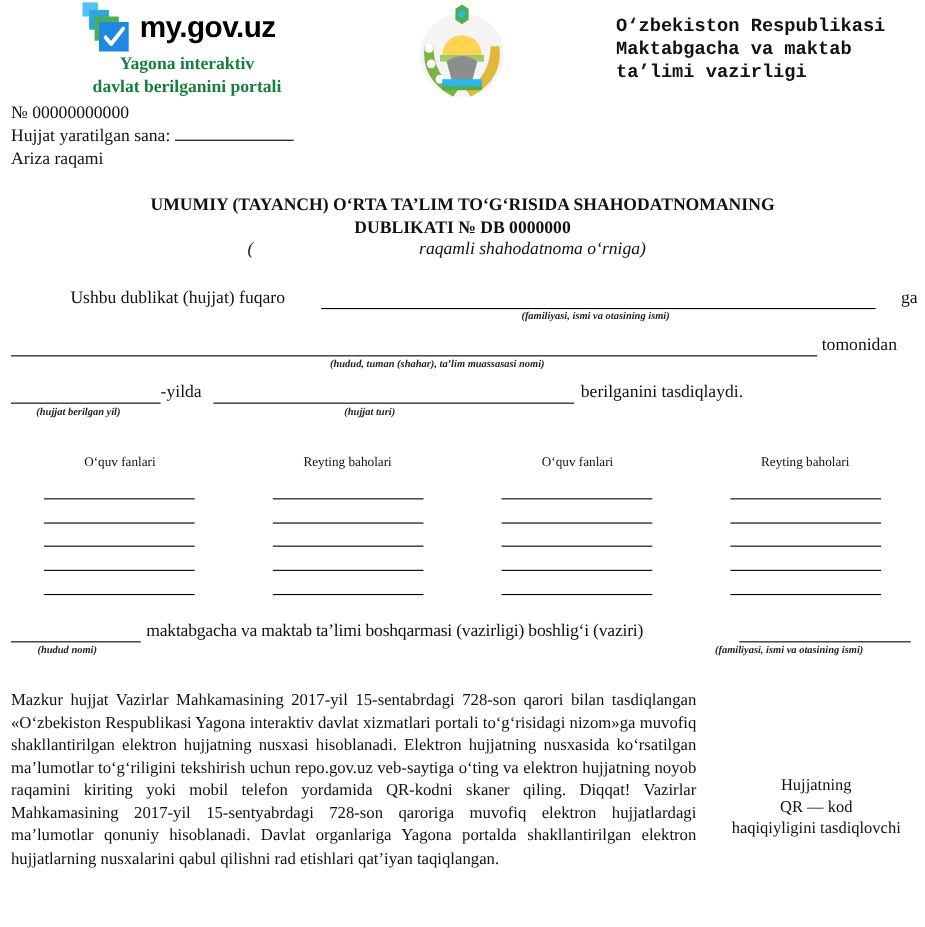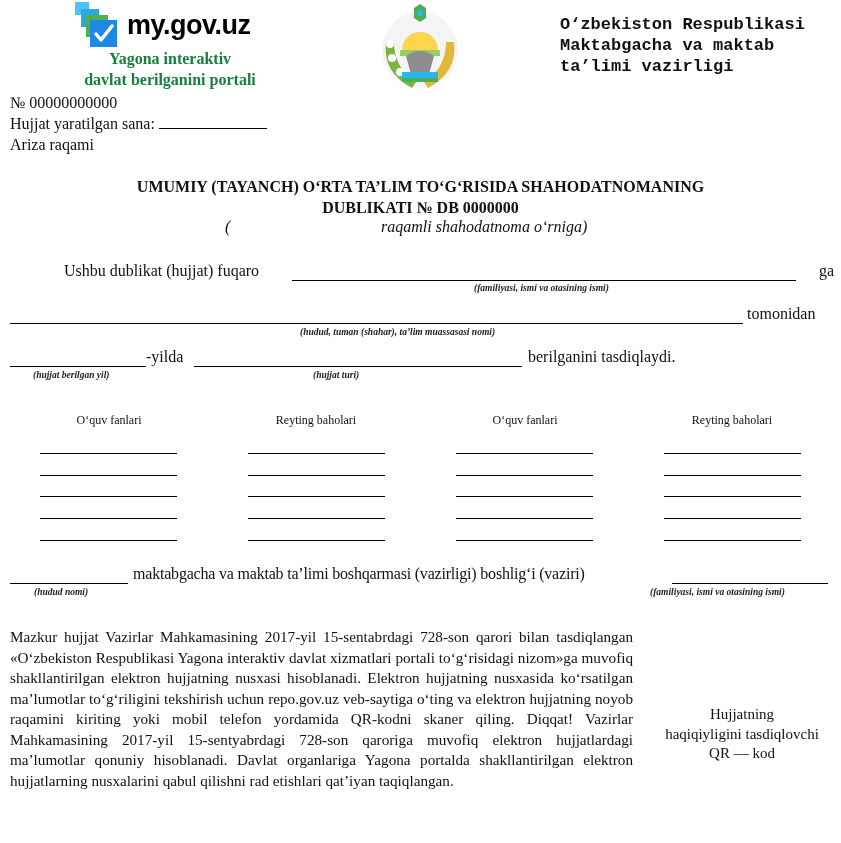--- a/index.html
+++ b/index.html
@@ -134,15 +134,15 @@
 <div class="line" style="left:10px;top:583px;width:118px;"></div>
 <span class="t16" style="left:133px;top:565px;letter-spacing:-0.2px;">maktabgacha va maktab ta’limi boshqarmasi (vazirligi) boshlig‘i (vaziri)</span>
 <div class="line" style="left:672px;top:583px;width:156px;"></div>
 <span class="hint" style="left:34px;top:587px;">(hudud nomi)</span>
 <span class="hint" style="left:650px;top:587px;">(familiyasi, ismi va otasining ismi)</span>
 
 <div class="abs note">Mazkur hujjat Vazirlar Mahkamasining 2017-yil 15-sentabrdagi 728-son qarori bilan tasdiqlangan «O‘zbekiston Respublikasi Yagona interaktiv davlat xizmatlari portali to‘g‘risidagi nizom»ga muvofiq shakllantirilgan elektron hujjatning nusxasi hisoblanadi. Elektron hujjatning nusxasida ko‘rsatilgan ma’lumotlar to‘g‘riligini tekshirish uchun repo.gov.uz veb-saytiga o‘ting va elektron hujjatning noyob raqamini kiriting yoki mobil telefon yordamida QR-kodni skaner qiling. Diqqat! Vazirlar Mahkamasining 2017-yil 15-sentyabrdagi 728-son qaroriga muvofiq elektron hujjatlardagi ma’lumotlar qonuniy hisoblanadi. Davlat organlariga Yagona portalda shakllantirilgan elektron hujjatlarning nusxalarini qabul qilishni rad etishlari qat’iyan taqiqlangan.</div>
 
 <div class="abs qr-label">
   <div>Hujjatning</div>
+  <div>QR — kod</div>
   <div>haqiqiyligini tasdiqlovchi</div>
-  <div>QR — kod</div>
 </div>
 
 </body></html>

